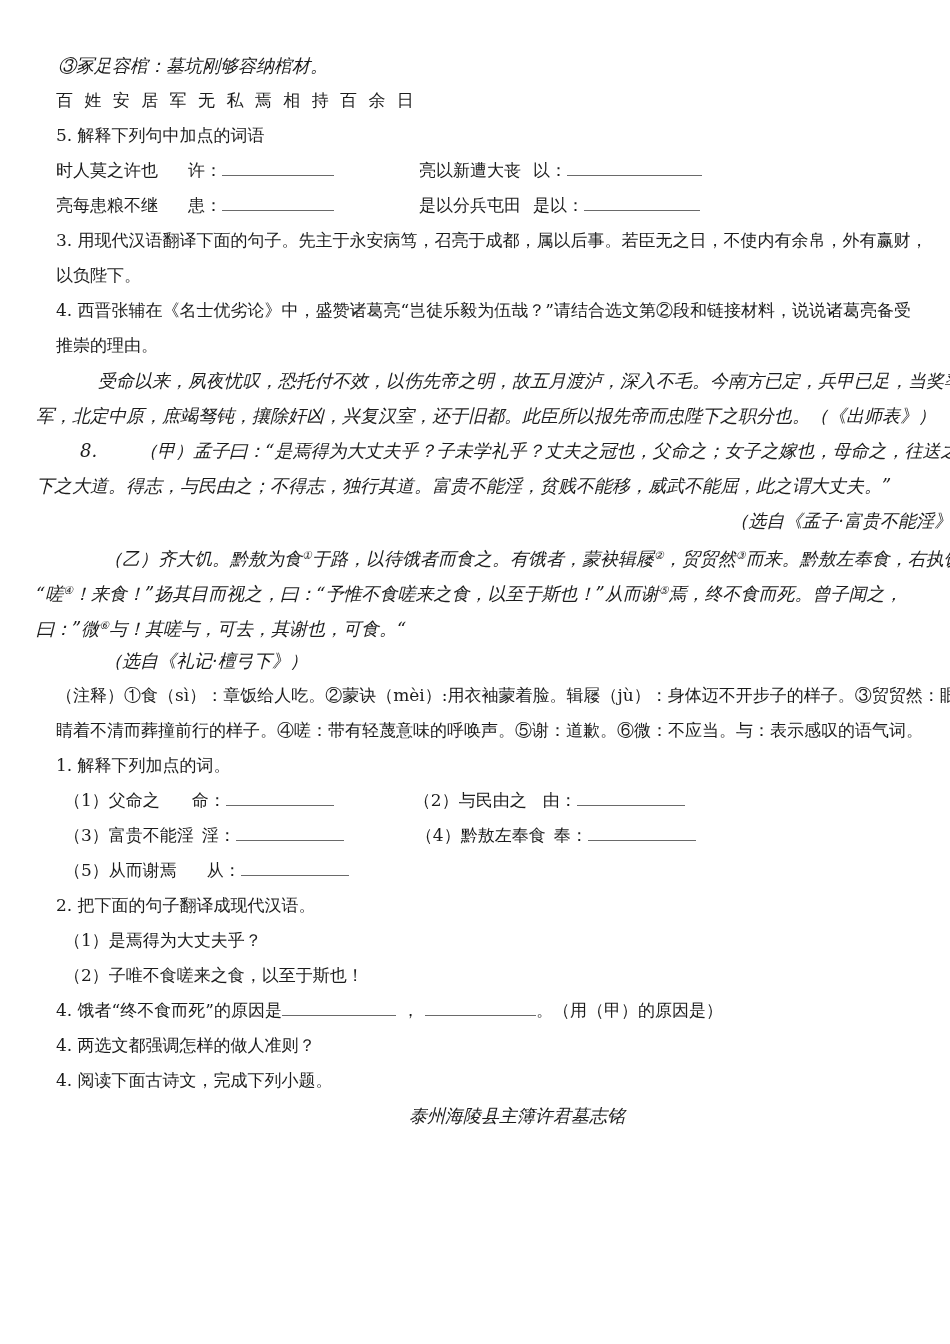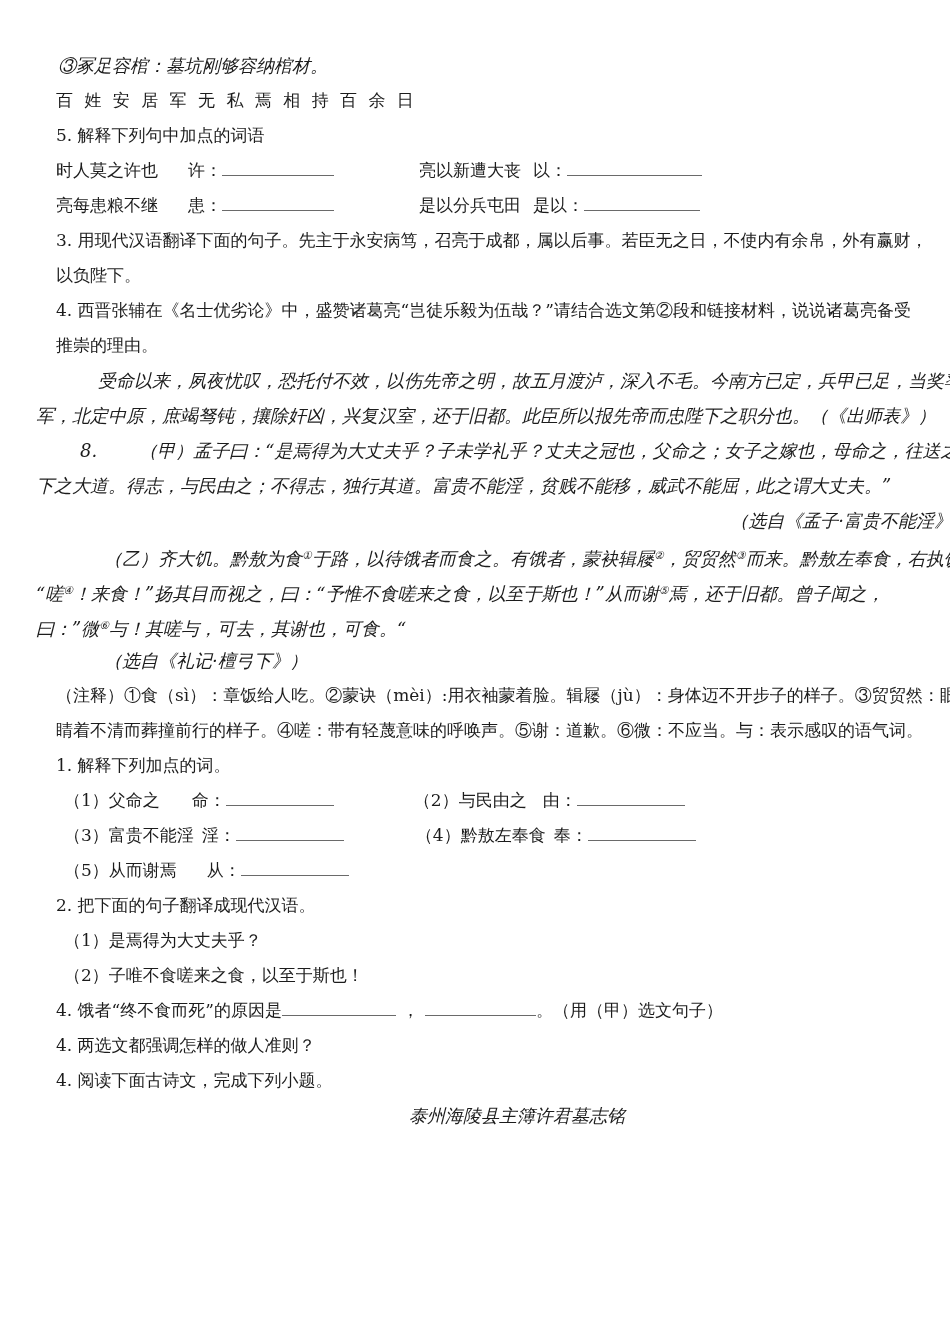--- a/index.html
+++ b/index.html
@@ -43,29 +43,29 @@
     <div class="line song"><span>3. 用现代汉语翻译下面的句子。先主于永安病笃，召亮于成都，属以后事。若臣无之日，不使内有余帛，外有赢财，</span></div>
     <div class="line song"><span>以负陛下。</span></div>
     <div class="line song"><span>4. 西晋张辅在《名士优劣论》中，盛赞诸葛亮“岂徒乐毅为伍哉？”请结合选文第②段和链接材料，说说诸葛亮备受</span></div>
     <div class="line song"><span>推崇的理由。</span></div>
     <div class="line kai" style="margin-left: 42px;"><span>受命以来，夙夜忧叹，恐托付不效，以伤先帝之明，故五月渡泸，深入不毛。今南方已定，兵甲已足，当奖率三</span></div>
     <div class="line kai" style="margin-left: -20px;"><span>军，北定中原，庶竭驽钝，攘除奸凶，兴复汉室，还于旧都。此臣所以报先帝而忠陛下之职分也。（《出师表》）</span></div>
     <div class="line kai" style="margin-left: 24px;"><span>8.</span><span class="gap" style="width: 42px;"></span><span>（甲）孟子曰：“是焉得为大丈夫乎？子未学礼乎？丈夫之冠也，父命之；女子之嫁也，母命之，往送之</span></div>
     <div class="line kai" style="margin-left: -20px;"><span>下之大道。得志，与民由之；不得志，独行其道。富贵不能淫，贫贱不能移，威武不能屈，此之谓大丈夫。”</span></div>
     <div class="line kai" style="margin-left: 48px; text-align: right;"><span>（选自《孟子·富贵不能淫》）</span></div>
     <div class="line kai" style="margin-left: 48px;"><span>（乙）齐大饥。黔敖为食</span><span class="sup">①</span><span>于路，以待饿者而食之。有饿者，蒙袂辑屦</span><span class="sup">②</span><span>，贸贸然</span><span class="sup">③</span><span>而来。黔敖左奉食，右执饮，曰：</span></div>
-    <div class="line kai" style="margin-left: -20px;"><span>“嗟</span><span class="sup">④</span><span>！来食！”扬其目而视之，曰：“予惟不食嗟来之食，以至于斯也！”从而谢</span><span class="sup">⑤</span><span>焉，还于旧都。曾子闻之，</span></div>
+    <div class="line kai" style="margin-left: -20px;"><span>“嗟</span><span class="sup">④</span><span>！来食！”扬其目而视之，曰：“予惟不食嗟来之食，以至于斯也！”从而谢</span><span class="sup">⑤</span><span>焉，终不食而死。曾子闻之，</span></div>
     <div class="line kai" style="margin-left: -20px;"><span>曰：”微</span><span class="sup">⑥</span><span>与！其嗟与，可去，其谢也，可食。“</span></div>
     <div class="line kai" style="margin-left: 48px;"><span>（选自《礼记·檀弓下》）</span></div>
     <div class="line song"><span>（注释）①食（sì）：章饭给人吃。②蒙诀（mèi）:用衣袖蒙着脸。辑屦（jù）：身体迈不开步子的样子。③贸贸然：眼</span></div>
     <div class="line song"><span>睛着不清而葬撞前行的样子。④嗟：带有轻蔑意味的呼唤声。⑤谢：道歉。⑥微：不应当。与：表示感叹的语气词。</span></div>
     <div class="line song"><span>1. 解释下列加点的词。</span></div>
     <div class="line song" style="margin-left: 8px;"><span>（1）父命之</span><span class="gap" style="width: 32px;"></span><span>命：</span><span class="blank" style="width: 108px; border-bottom-color: rgb(106, 106, 106);"></span><span class="gap" style="width: 80px;"></span><span>（2）与民由之</span><span class="gap" style="width: 16px;"></span><span>由：</span><span class="blank" style="width: 108px; border-bottom-color: rgb(106, 106, 106);"></span></div>
     <div class="line song" style="margin-left: 8px;"><span>（3）富贵不能淫</span><span class="gap" style="width: 8px;"></span><span>淫：</span><span class="blank" style="width: 108px; border-bottom-color: rgb(106, 106, 106);"></span><span class="gap" style="width: 72px;"></span><span>（4）黔敖左奉食</span><span class="gap" style="width: 8px;"></span><span>奉：</span><span class="blank" style="width: 108px; border-bottom-color: rgb(106, 106, 106);"></span></div>
     <div class="line song" style="margin-left: 8px;"><span>（5）从而谢焉</span><span class="gap" style="width: 30px;"></span><span>从：</span><span class="blank" style="width: 108px; border-bottom-color: rgb(106, 106, 106);"></span></div>
     <div class="line song"><span>2. 把下面的句子翻译成现代汉语。</span></div>
     <div class="line song" style="margin-left: 8px;"><span>（1）是焉得为大丈夫乎？</span></div>
     <div class="line song" style="margin-left: 8px;"><span>（2）子唯不食嗟来之食，以至于斯也！</span></div>
-    <div class="line song"><span>4. 饿者“终不食而死”的原因是</span><span class="blank" style="width: 114px; border-bottom-color: rgb(106, 106, 106);"></span><span class="gap" style="width: 6px;"></span><span>，</span><span class="gap" style="width: 6px;"></span><span class="blank" style="width: 111px; border-bottom-color: rgb(106, 106, 106);"></span><span>。（用（甲）选文句子）</span></div>
+    <div class="line song"><span>4. 饿者“终不食而死”的原因是</span><span class="blank" style="width: 114px; border-bottom-color: rgb(106, 106, 106);"></span><span class="gap" style="width: 6px;"></span><span>，</span><span class="gap" style="width: 6px;"></span><span class="blank" style="width: 111px; border-bottom-color: rgb(106, 106, 106);"></span><span>。（用（甲）的原因是）</span></div>
     <div class="line song"><span>4. 两选文都强调怎样的做人准则？</span></div>
     <div class="line song"><span>4. 阅读下面古诗文，完成下列小题。</span></div>
     <div class="line kai" style="margin-left: 8px; text-align: center;"><span>泰州海陵县主簿许君墓志铭</span></div>
   </div>
 
 </body></html>

